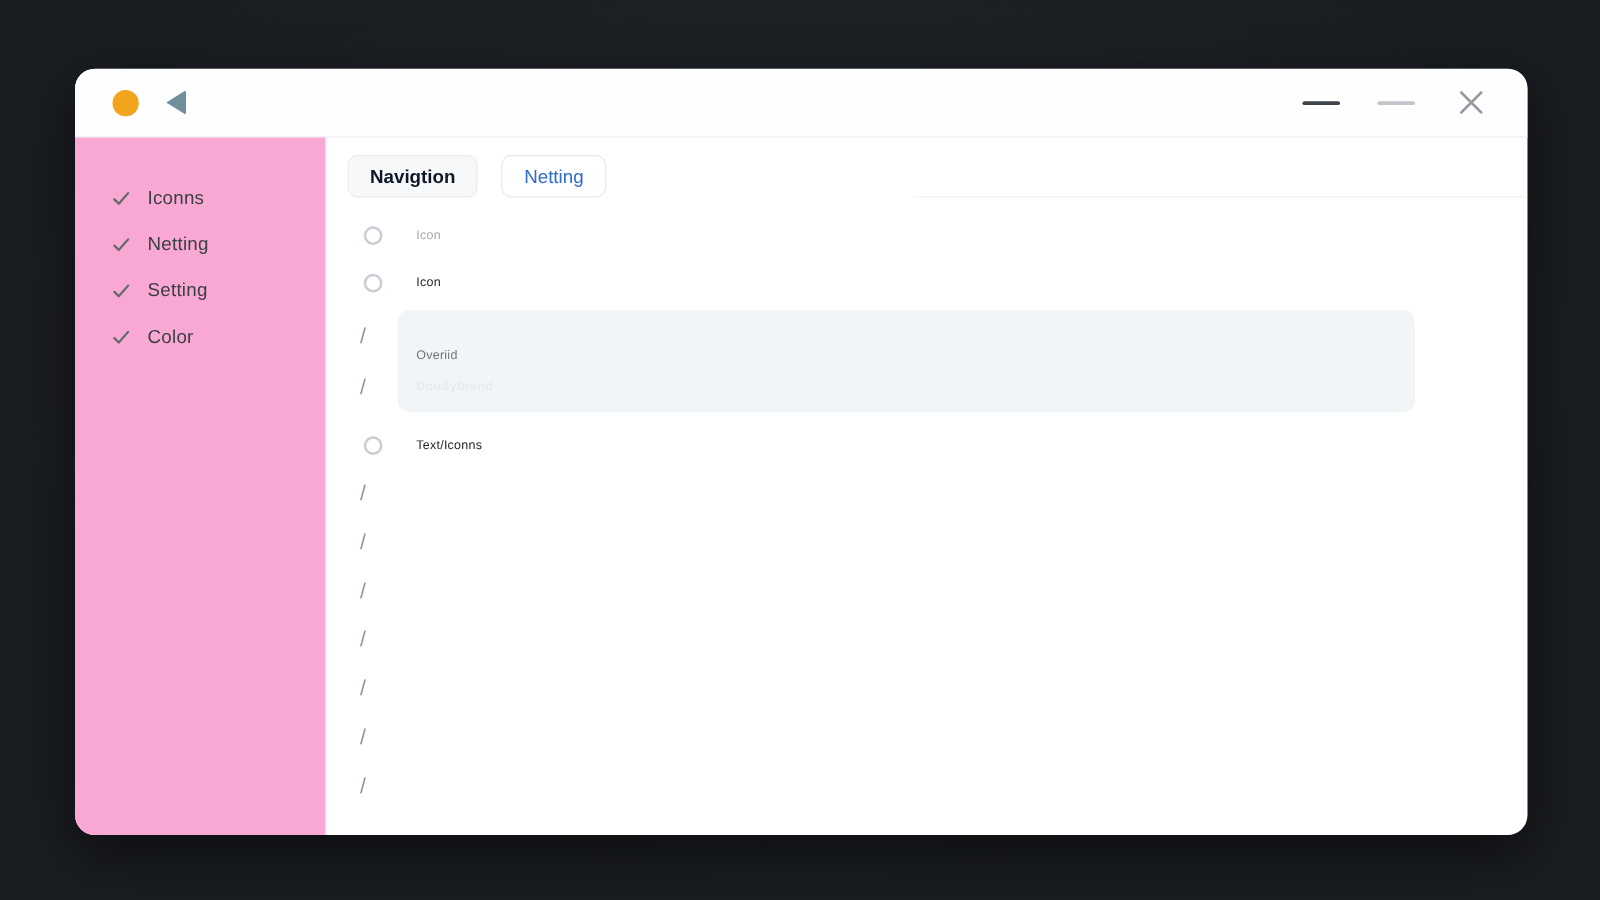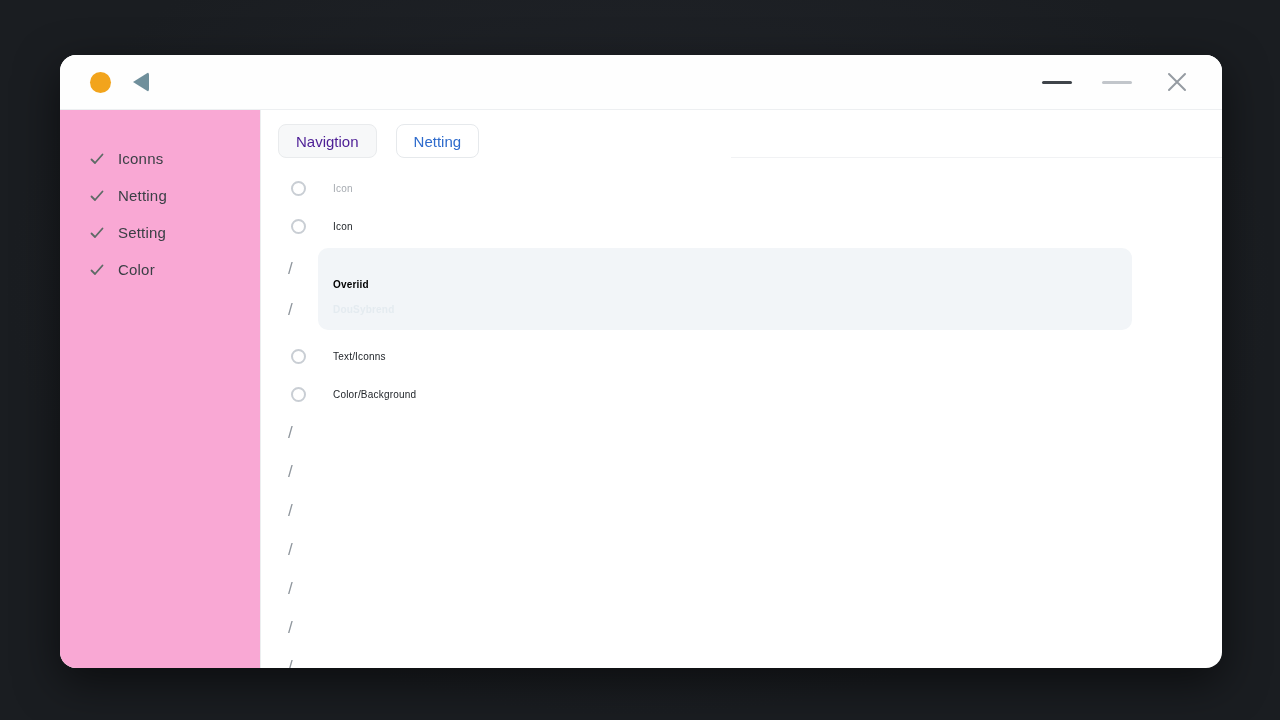--- a/index.html
+++ b/index.html
@@ -77,21 +77,21 @@
   .tab-row { display: flex; gap: 19px; margin: 14px 0 0 17px; }
   .tab {
     height: 34px; padding: 0 17px; border-radius: 8px;
     display: flex; align-items: center;
     font-size: 15px; cursor: pointer;
     border: 1px solid transparent;
     background: none;
     font-family: "Liberation Sans", sans-serif;
   }
   .tab.tab-active {
-    background: #f7f8f9; border-color: #e9ebed; color: #4c1d95; font-weight: 400; text-align: center;
+    background: #f7f8f9; border-color: #e9ebed; color: #0f172a; font-weight: 700; text-align: center;
   }
   .tab.tab-link {
     background: #ffffff; border-color: #e6e9ec; color: #2e6bcc; font-weight: 400;
   }
   .tab-underline {
     position: absolute; top: 47px; left: 470px; right: 0;
     height: 1px; background: #f1f2f4;
   }
 
   
@@ -112,21 +112,21 @@
   .row-label { font-size: 10px; color: #22262b; font-weight: 500; letter-spacing: 0.2px; }
   .row-label.muted { color: #a6abb1; font-weight: 400; }
 
   .row-group { position: relative; margin-top: 3px; margin-bottom: 7px; }
   .row-group::before {
     content: ""; position: absolute;
     left: 57px; width: 814px; top: 0; bottom: 0;
     background: #f2f5f8; border-radius: 10px;
   }
   .row-group .row { height: 41px; position: relative; }
-  .row-label.strong { font-weight: 700; color: #000000; margin-top: 31px; }
+  .row-label.strong { font-weight: 400; color: #737373; margin-top: 31px; }
   .row-label.ghost { color: #e4ebf0; font-weight: 700; }
 
   .slash-rows .row { height: 39px; }
 </style>
 </head>
 <body>
 
 <div class="app-window">
 
   <div class="titlebar">
@@ -228,26 +228,20 @@
           </div>
         </div>
 
         <div class="row">
           <span class="marker-cell">
               <span class="ring"></span>
             </span>
           <span class="row-label">Text/Iconns</span>
         </div>
 
-        <div class="row">
-          <span class="marker-cell">
-              <span class="ring"></span>
-            </span>
-          <span class="row-label">Color/Background</span>
-        </div>
 
         <div class="slash-rows">
           <div class="row">
             <span class="marker-cell">
                 <span class="slash">/</span>
               </span>
           </div>
           <div class="row">
             <span class="marker-cell">
                 <span class="slash">/</span>

